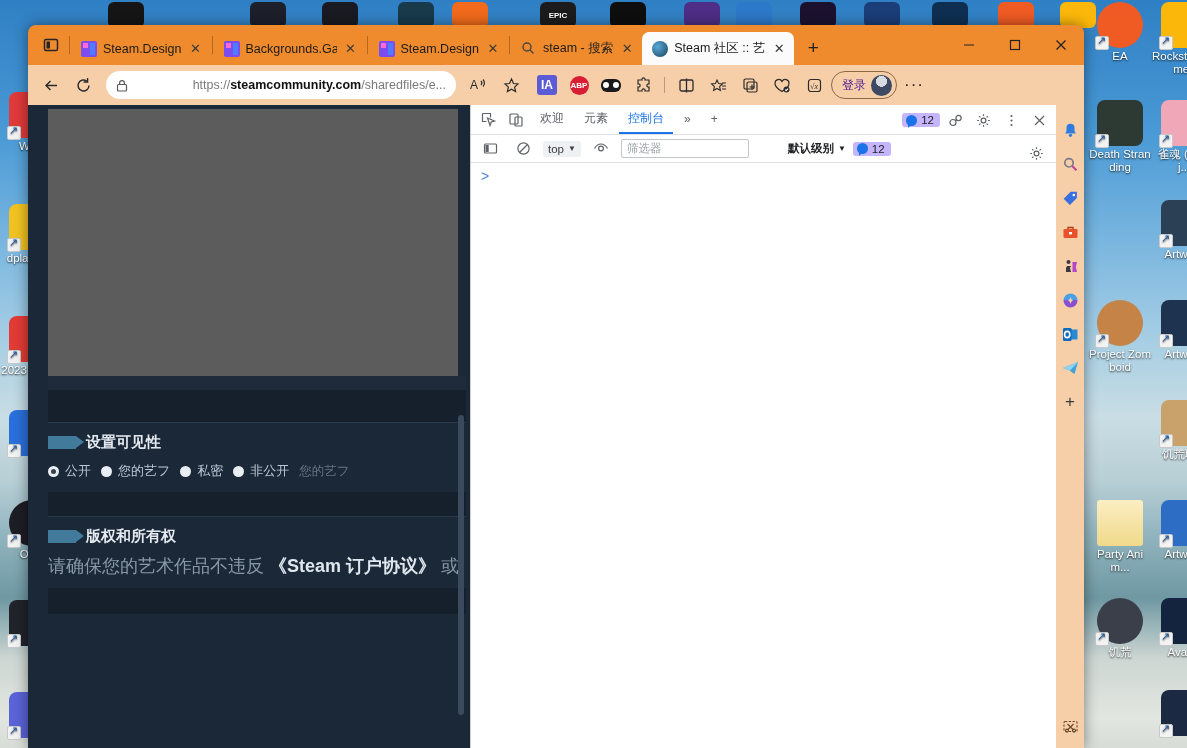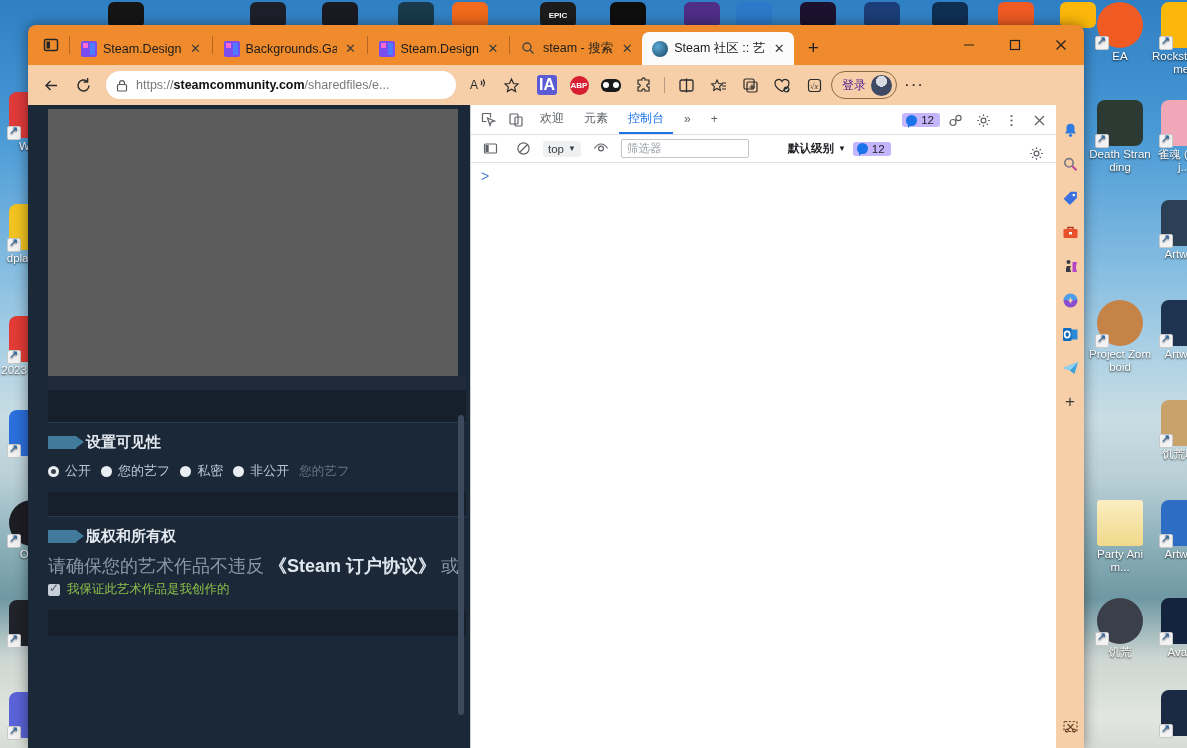--- a/index.html
+++ b/index.html
@@ -60,34 +60,34 @@
   .fav-search { background:transparent; }
   .fav-steam { background:radial-gradient(circle at 35% 35%,#5aa9d6,#16405e); border-radius:50%; }
   .tab-title { overflow:hidden; text-overflow:clip; flex:1 1 auto; }
   .tab-x { width:16px; height:16px; flex:0 0 16px; display:flex; align-items:center;
     justify-content:center; font-size:13px; color:#3a3a3a; }
   .newtab { width:30px; height:30px; margin:0 0 2px 4px; display:flex; align-items:center;
     justify-content:center; font-size:19px; color:#222; font-weight:300; }
 
   
   .navbar { height:40px; background:#f6cfa8; display:flex; align-items:center;
-    padding:0 8px; gap:2px; }
+    padding:0 8px; gap:2px;text-align:right; }
   .navicon { width:30px; height:30px; border-radius:4px; display:flex;
     align-items:center; justify-content:center; color:#2b2b2b; }
   .omnibox { flex:0 0 350px; height:28px; background:#fff; border-radius:14px;
     display:flex; align-items:center; padding:0 10px; gap:8px; margin:0 6px;
     font-size:12.5px; color:#2b2b2b; }
   .lock { font-size:12px; color:#5a5a5a; }
   .url { flex:1 1 auto; overflow:hidden; white-space:nowrap; }
   .url b { font-weight:700; color:#111; }
   .url span.dim { color:#7a7a7a; }
   .ext-row { display:flex; align-items:center; gap:2px; margin-left:4px; }
   .ext { width:30px; height:30px; display:flex; align-items:center; justify-content:center;
     font-size:11px; border-radius:4px; }
-  .ext-ia { width:20px;height:20px;background:#5b5bd6;color:#fff;font-weight:700;font-size:16px;
+  .ext-ia { width:20px;height:20px;background:#5b5bd6;color:#fff;font-weight:700;font-size:12px;
     display:flex;align-items:center;justify-content:center;border-radius:3px;}
   .ext-abp { width:19px;height:19px;background:#d81e32;color:#fff;font-weight:700;font-size:8px;
     display:flex;align-items:center;justify-content:center;border-radius:50%;}
   .ext-bit { width:20px;height:13px;background:#1a1a1a;border-radius:6px;position:relative;}
   .ext-bit:before,.ext-bit:after{content:"";position:absolute;top:3px;width:6px;height:6px;
     background:#fff;border-radius:50%;}
   .ext-bit:before{left:2px;} .ext-bit:after{right:2px;}
   .signin { height:28px; border:1.4px solid #8a6a44; border-radius:15px; display:flex;
     align-items:center; gap:5px; padding:0 4px 0 10px; font-size:12px; color:#4c1d95; }
   .avatar { width:21px; height:21px; border-radius:50%;
@@ -516,24 +516,20 @@
 
       <div class="band dark" style="height:24px;"></div>
       <div class="hr"></div>
 
       <div class="sec">
         <div class="sec-head">
           <span class="arrow-tag"></span>
           <span class="sec-title">版权和所有权</span>
         </div>
         <div class="legal"><span>请确保您的艺术作品不违反 </span><b>《Steam 订户协议》</b><span> 或 </span><b>《Steam 在线行</b></div>
-        <label class="chk-row">
-          <span class="chk"></span>
-          <span class="chk-label">我保证此艺术作品是我创作的</span>
-        </label>
       </div>
 
       <div class="band dark" style="height:26px;"></div>
 
       <div class="page-scroll"></div>
     </div>
 
     <div class="devtools">
       <div class="dt-tabbar">
         <div class="dt-ico">

